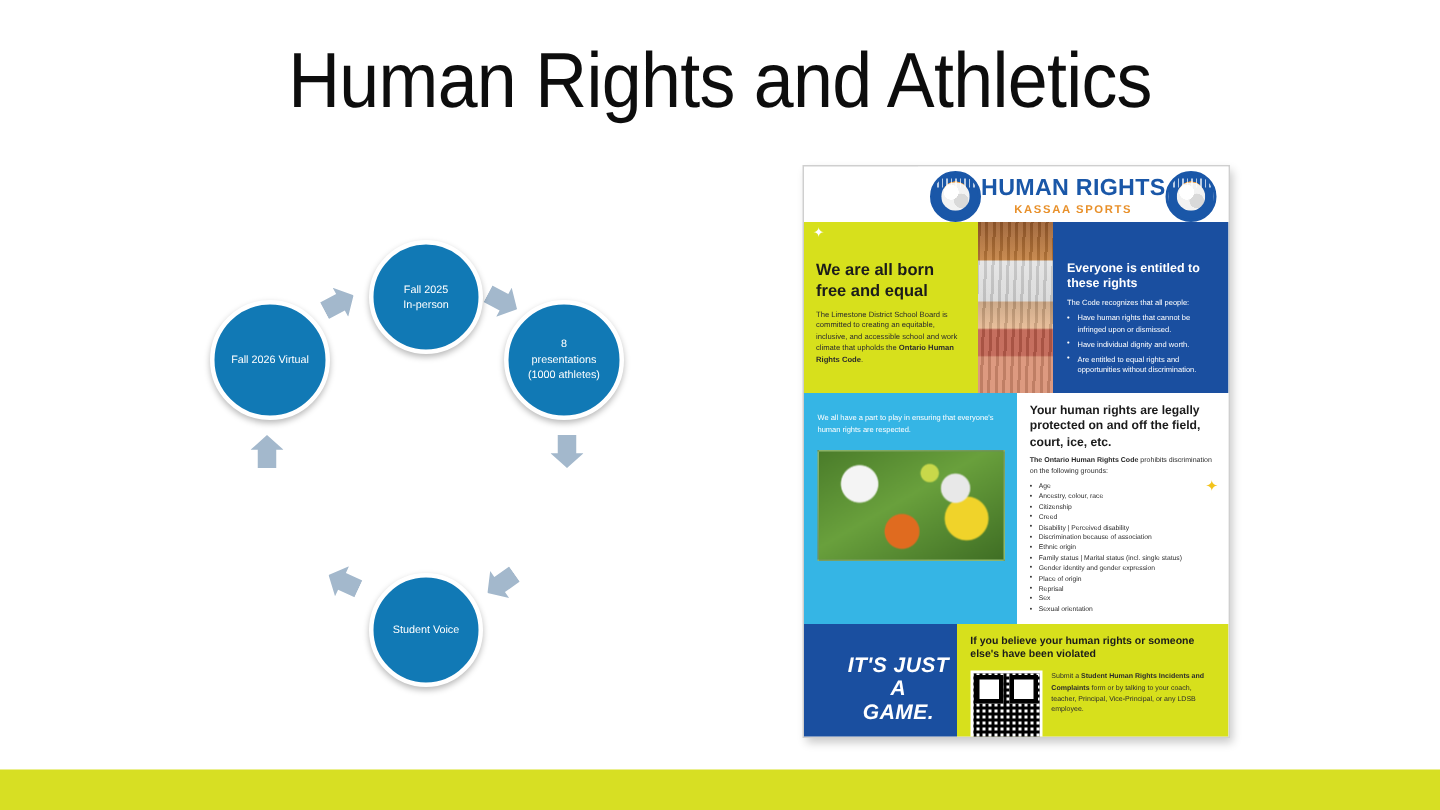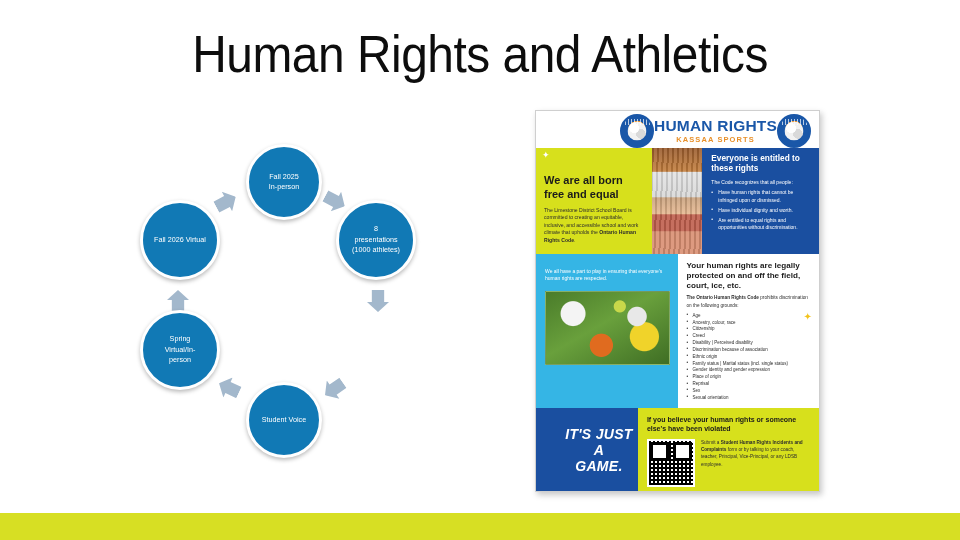--- a/index.html
+++ b/index.html
@@ -47,21 +47,21 @@
     box-shadow: 0 2px 4px rgba(0,0,0,0.28);
     display: flex;
     align-items: center;
     justify-content: center;
     text-align: center;
     color: #ffffff;
     font-size: 7.2px;
     line-height: 1.45;
     padding: 6px;
   }
-  .n-top    { width: 76px; height: 76px; left: 128px; top: 2px; }
+  .n-top    { width: 76px; height: 76px; left: 128px; top: 18px; }
   .n-right1 { width: 80px; height: 80px; left: 218px; top: 58px; }
   .n-right2 { width: 80px; height: 80px; left: 218px; top: 168px; }
   .n-bottom { width: 76px; height: 76px; left: 128px; top: 240px; }
   .n-left2  { width: 80px; height: 80px; left: 22px;  top: 168px; }
   .n-left1  { width: 80px; height: 80px; left: 22px;  top: 58px; }
 
   
   .arrow {
     position: absolute;
     width: 22px; height: 22px;
@@ -166,21 +166,21 @@
   .p-photo::after {
     content: "";
     position: absolute; inset: 0;
     background: repeating-linear-gradient(92deg, rgba(0,0,0,.12) 0 2px, rgba(255,255,255,.1) 2px 5px);
   }
 
   
   .p-blue {
     background: #1a4fa0;
     width: 50%;
-    padding: 5px 8px 8px 9px;
+    padding: 25px 8px 8px 9px;
     color: #ffffff;
   }
   .p-h-light {
     font-size: 8.3px; font-weight: 700; line-height: 1.25;
   }
   .p-body-light {
     font-size: 5.0px; line-height: 1.55; margin-top: 5px;
   }
   ul.p-list { list-style: none; margin-top: 3px; }
   ul.p-list li {
@@ -329,27 +329,20 @@
     </div>
   </div>
 
 
   <div class="node n-bottom">
     <div>
       <div>Student Voice</div>
     </div>
   </div>
 
-  <div class="node n-left2">
-    <div>
-      <div>Spring</div>
-      <div>Virtual/In-</div>
-      <div>person</div>
-    </div>
-  </div>
 
   <div class="node n-left1">
     <div>
       <div>Fall 2026 Virtual</div>
     </div>
   </div>
 </div>
 
 <div class="poster">
 

